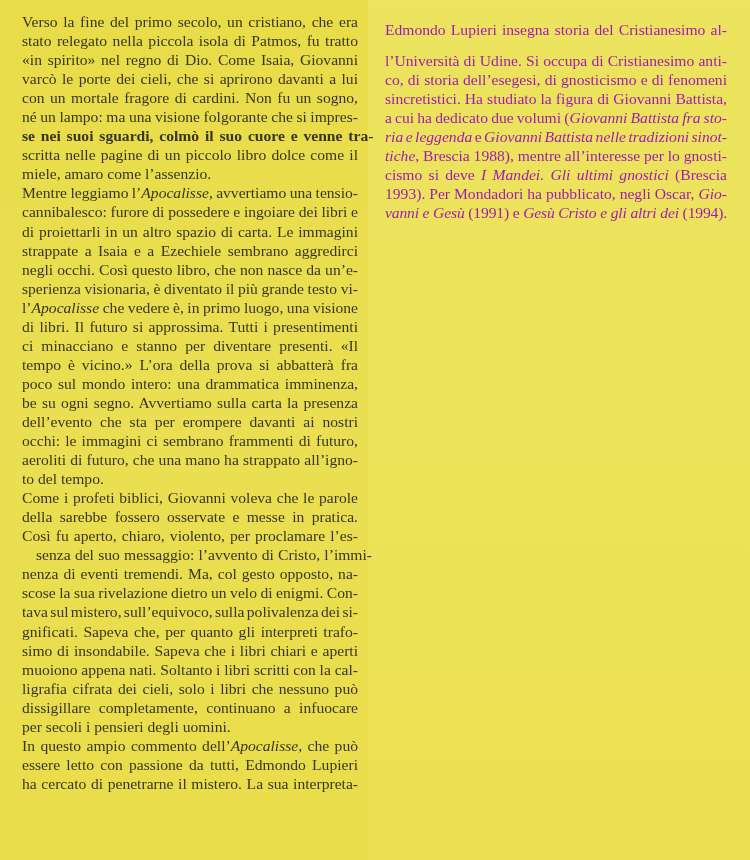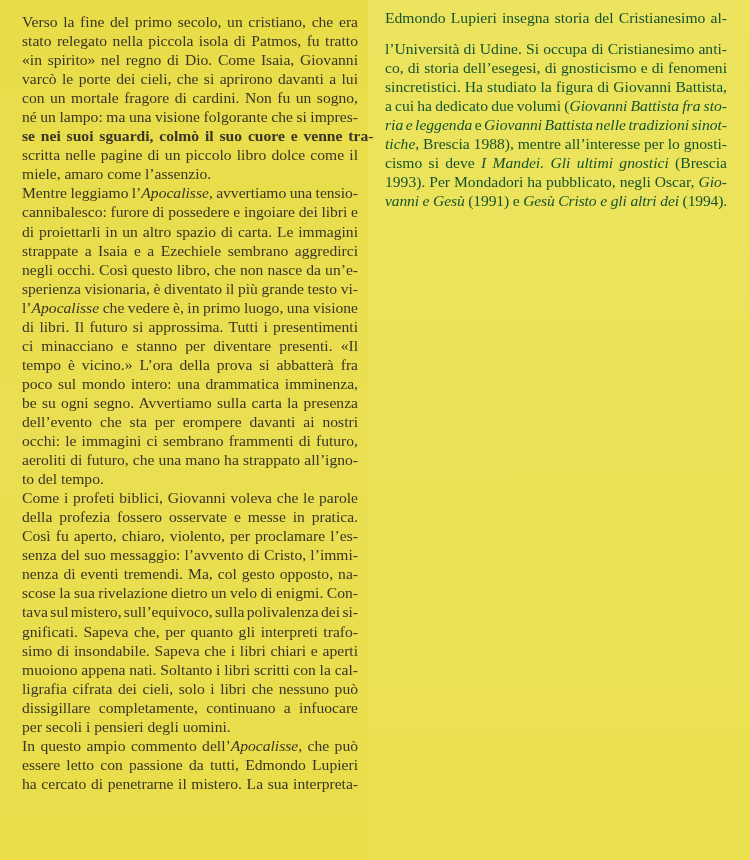--- a/index.html
+++ b/index.html
@@ -20,21 +20,21 @@
     background: linear-gradient(180deg, #ece35e 0%, #ede35a 50%, #ebe050 100%);
   }
   .col {
     position: absolute;
     font-size: 15.6px;
     line-height: 19.05px;
     text-align: justify;
     hyphens: manual;
   }
   .col-left { left: 22px; top: 12px; width: 336px; }
-  .col-right { left: 385px; top: 8px; width: 342px; color: #14532d; }
+  .col-right { left: 385px; top: 20px; width: 342px; color: #a21caf; }
   .para { margin: 0; }
   .line { display: block; text-align: justify; text-align-last: justify; white-space: nowrap; }
   .line.last { text-align-last: left; }
   .line span { white-space: pre; }
   em { font-style: italic; }
 </style>
 </head>
 <body>
 
 <div class="panel panel-left"></div>
@@ -65,23 +65,23 @@
       <span class="line" style="display: block; word-spacing: 3.04883px; width: 336px;"><span>tempo è vicino.» L’ora della prova si abbatterà fra</span></span>
       <span class="line" style="display: block; word-spacing: 1.79688px; width: 336px;"><span>poco sul mondo intero: una drammatica imminenza,</span></span>
       <span class="line" style="display: block; word-spacing: 1.27734px; width: 336px;"><span>be su ogni segno. Avvertiamo sulla carta la presenza</span></span>
       <span class="line" style="display: block; word-spacing: 4.02009px; width: 336px;"><span>dell’evento che sta per erompere davanti ai nostri</span></span>
       <span class="line" style="display: block; word-spacing: 1.22991px; width: 336px;"><span>occhi: le immagini ci sembrano frammenti di futuro,</span></span>
       <span class="line" style="display: block; word-spacing: 0.267578px; width: 336px;"><span>aeroliti di futuro, che una mano ha strappato all’igno-</span></span>
       <span class="line last" style="display: block; word-spacing: 0px; width: 336px;"><span>to del tempo.</span></span>
     </div>
     <div class="para">
       <span class="line" style="display: block; word-spacing: 0.806641px; width: 336px;"><span>Come i profeti biblici, Giovanni voleva che le parole</span></span>
-      <span class="line" style="display: block; word-spacing: 2.97098px; width: 336px;"><span>della profezia fossero osservate e messe in pratica.</span></span>
+      <span class="line" style="display: block; word-spacing: 2.97098px; width: 336px;"><span>della sarebbe fossero osservate e messe in pratica.</span></span>
       <span class="line" style="display: block; word-spacing: 1.23438px; width: 336px;"><span>Così fu aperto, chiaro, violento, per proclamare l’es-</span></span>
-      <span class="line" style="display: block; word-spacing: 0.359375px; width: 336px;"><span>senza del suo messaggio: l’avvento di Cristo, l’immi-</span></span>
+      <span class="line" style="display: block; word-spacing: 0.359375px; width: 336px; margin-left: 14px;"><span>senza del suo messaggio: l’avvento di Cristo, l’immi-</span></span>
       <span class="line" style="display: block; word-spacing: 1.13086px; width: 336px;"><span>nenza di eventi tremendi. Ma, col gesto opposto, na-</span></span>
       <span class="line" style="display: block; word-spacing: -0.390625px; width: 336px;"><span>scose la sua rivelazione dietro un velo di enigmi. Con-</span></span>
       <span class="line" style="display: block; word-spacing: -1.5558px; width: 336px;"><span>tava sul mistero, sull’equivoco, sulla polivalenza dei si-</span></span>
       <span class="line" style="display: block; word-spacing: 1.66964px; width: 336px;"><span>gnificati. Sapeva che, per quanto gli interpreti trafo-</span></span>
       <span class="line" style="display: block; word-spacing: 0.861111px; width: 336px;"><span>simo di insondabile. Sapeva che i libri chiari e aperti</span></span>
       <span class="line" style="display: block; word-spacing: -0.102431px; width: 336px;"><span>muoiono appena nati. Soltanto i libri scritti con la cal-</span></span>
       <span class="line" style="display: block; word-spacing: 1.63194px; width: 336px;"><span>ligrafia cifrata dei cieli, solo i libri che nessuno può</span></span>
       <span class="line" style="display: block; word-spacing: 4.43359px; width: 336px;"><span>dissigillare completamente, continuano a infuocare</span></span>
       <span class="line last" style="display: block; word-spacing: 0px; width: 336px;"><span>per secoli i pensieri degli uomini.</span></span>
     </div>

